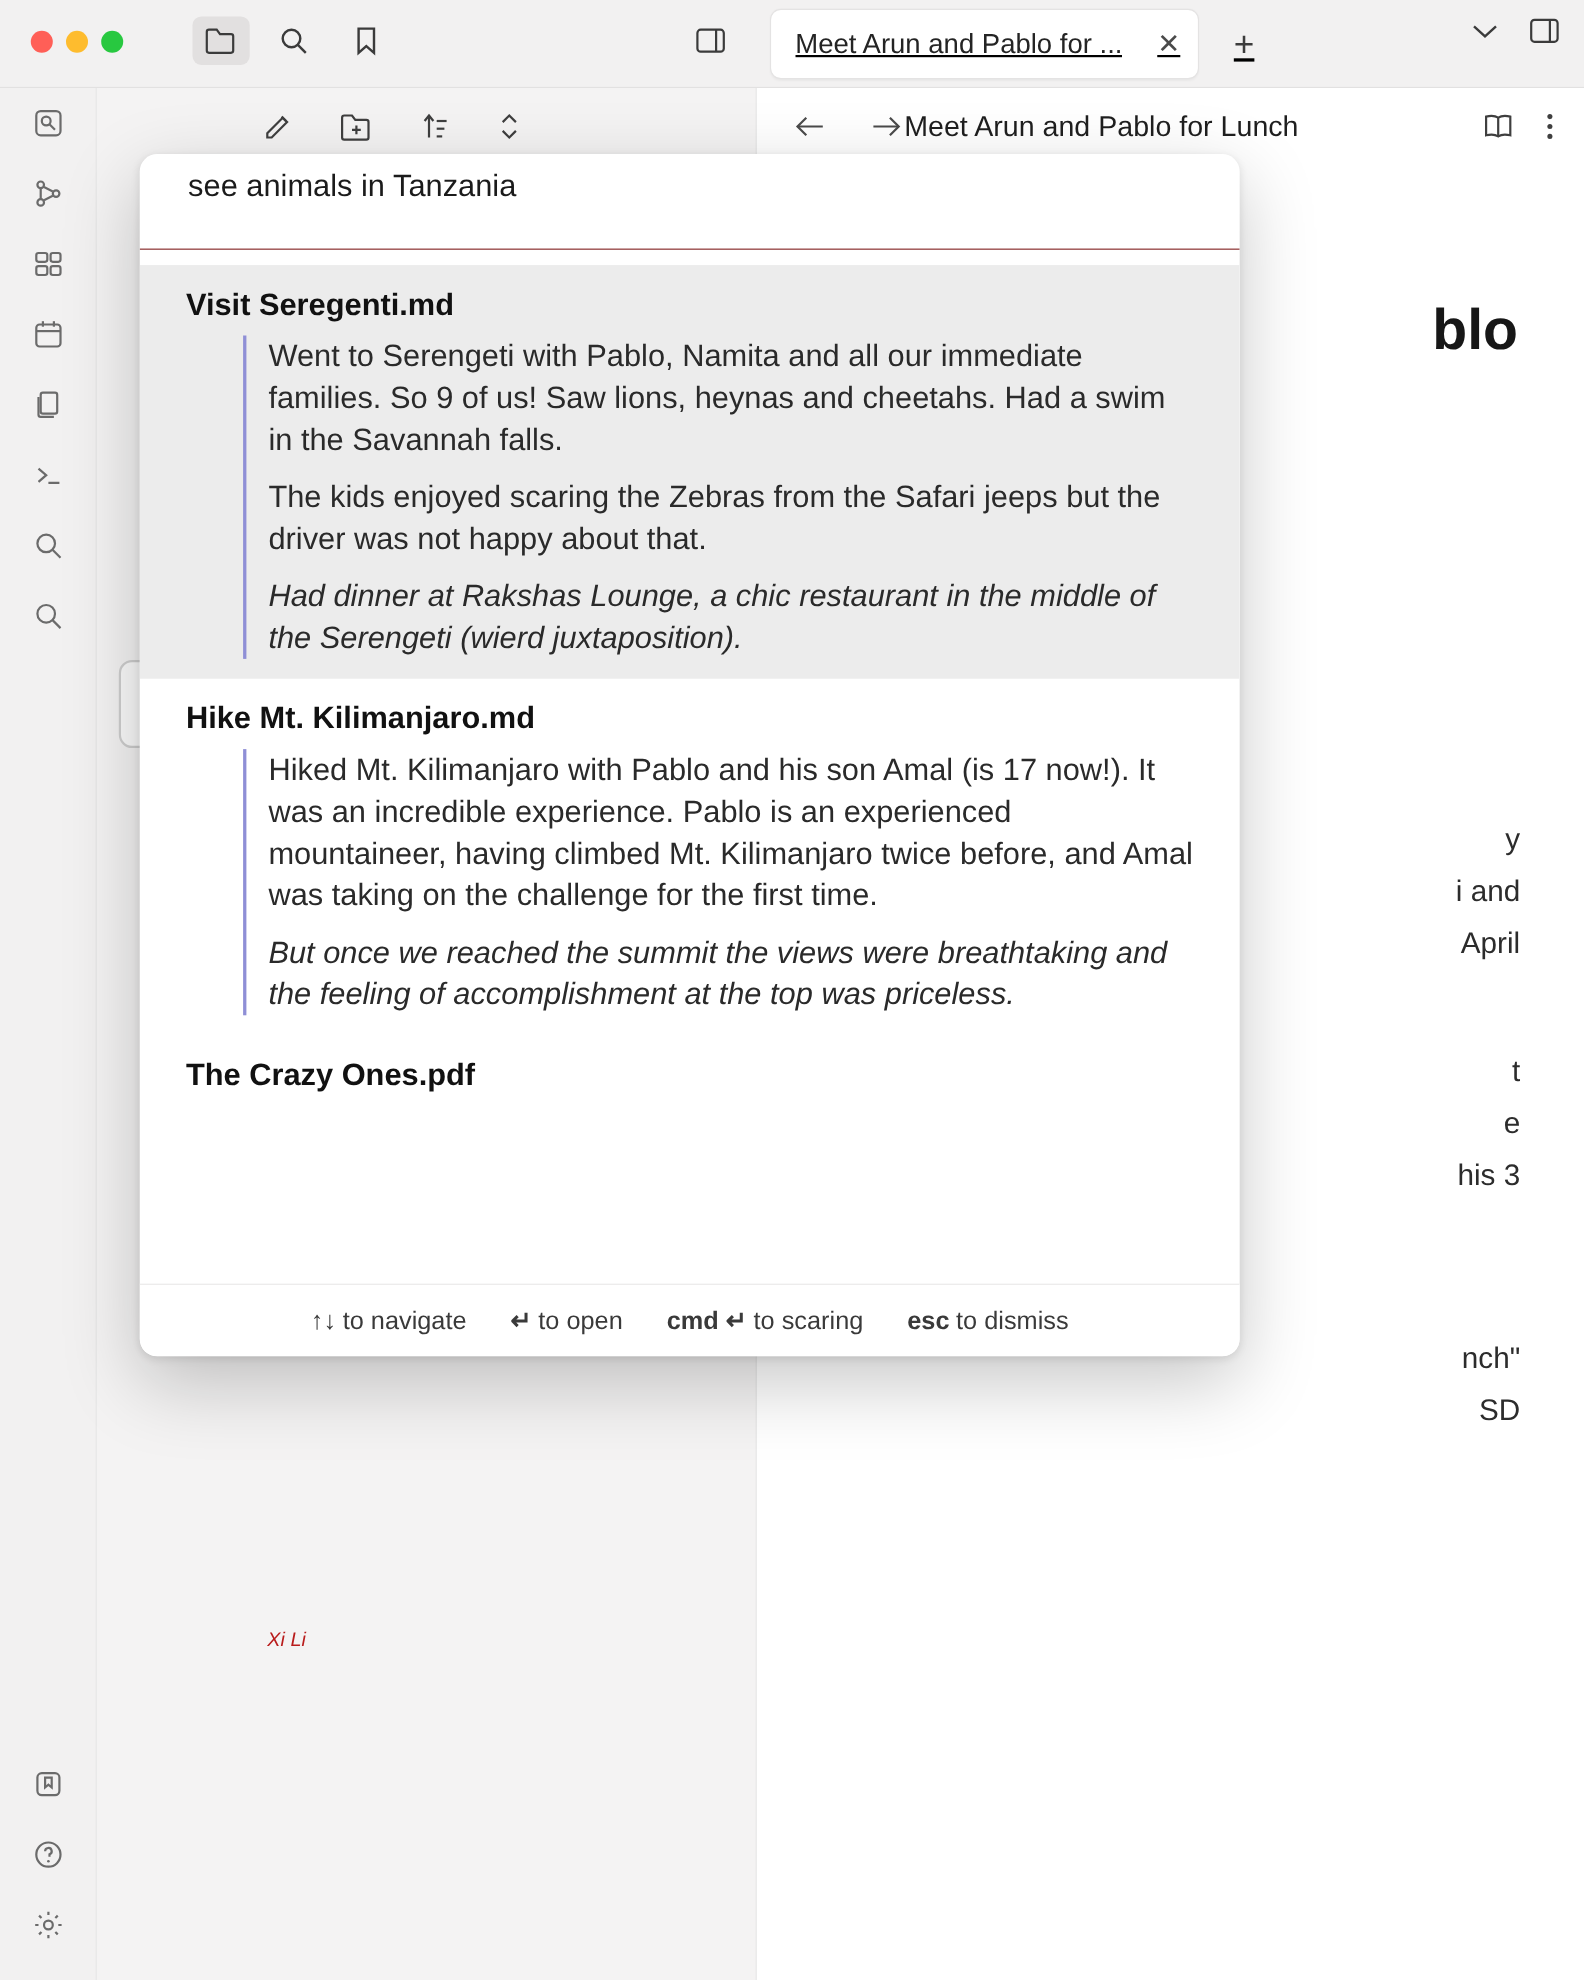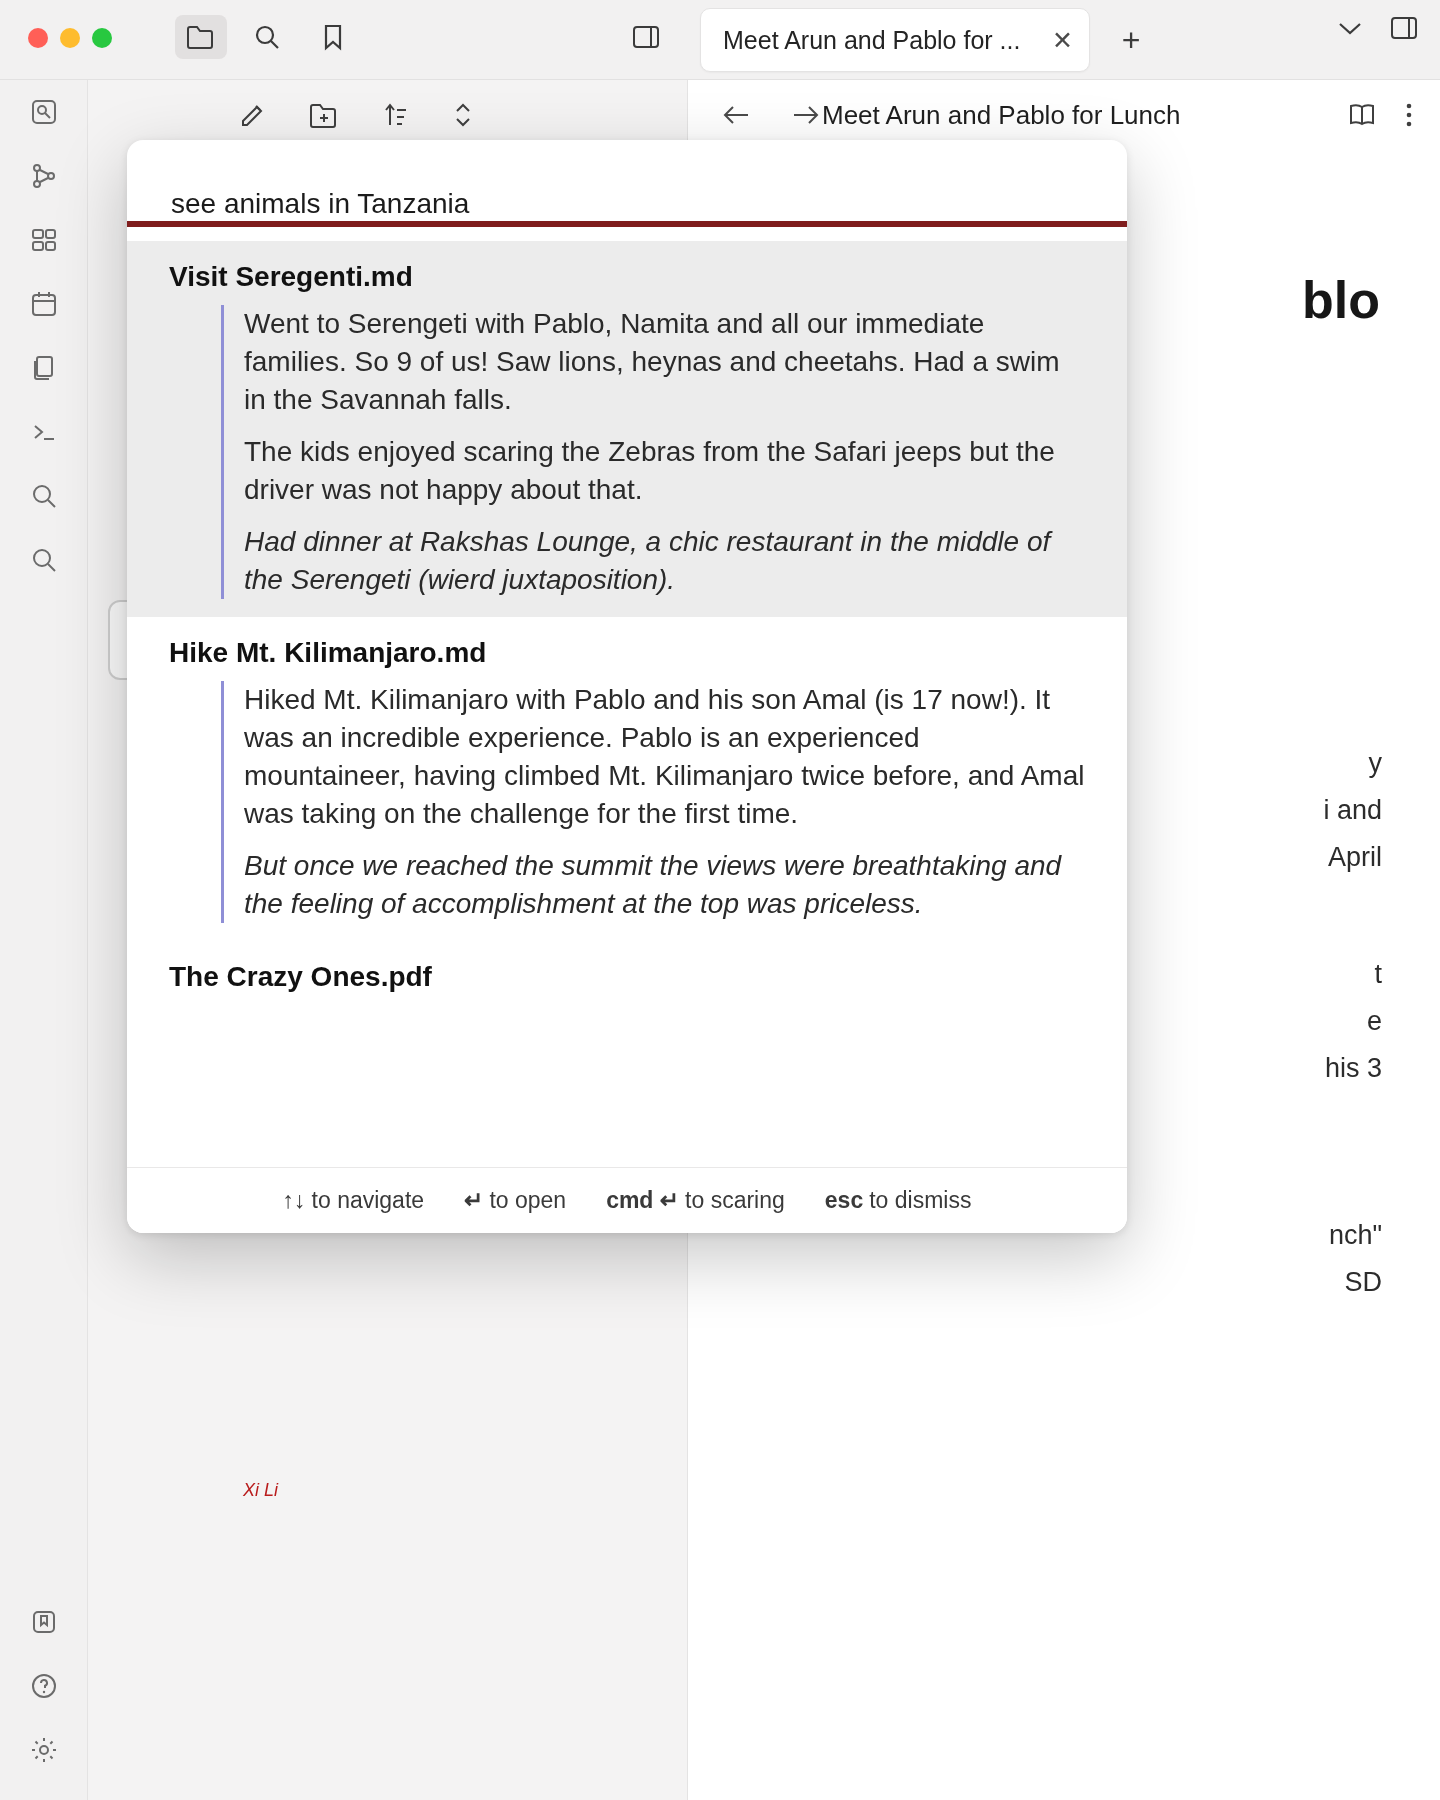--- a/index.html
+++ b/index.html
@@ -48,21 +48,21 @@
   .tb-right-panel {
     position: absolute; top: 15px; left: 620px;
     width: 52px; height: 44px;
     display: flex; align-items: center; justify-content: center;
     color: #3b3b3b;
   }
 
   
   .tabstrip {
     position: absolute; top: 8px; left: 700px;
-    display: flex; align-items: center; gap: 4px;
+    display: flex; align-items: center; gap: 4px; text-decoration: underline;
   }
   .tab {
     display: flex; align-items: center;
     height: 64px; padding: 0 16px 0 22px;
     background: #ffffff;
     border-radius: 10px;
     border: 1px solid #e4e3e3;
     min-width: 390px;
     justify-content: space-between;
     box-shadow: 0 1px 2px rgba(0,0,0,0.04);
@@ -176,23 +176,23 @@
     top: 140px; left: 127px;
     width: 1000px; height: 1093px;
     background: #ffffff;
     border-radius: 16px;
     box-shadow: 0 24px 70px rgba(0,0,0,0.22), 0 2px 8px rgba(0,0,0,0.10);
     overflow: hidden;
     display: flex; flex-direction: column;
   }
   .ov-search {
     height: 87px; flex: 0 0 87px;
-    display: flex; align-items: flex-end;
-    padding: 0 42px;
-    border-bottom: 6px solid #7f1d1d;
+    display: flex; align-items: flex-start;
+    padding: 12px 42px;
+    border-bottom: 1px solid #7f1d1d;
   }
   .ov-search-input {
     font-size: 28px; color: #1b1b1b;
     border: none; outline: none; background: transparent;
     width: 100%;
     font-family: "Liberation Sans", sans-serif;
   }
   .ov-results {
     flex: 1 1 auto;
     overflow: hidden;

